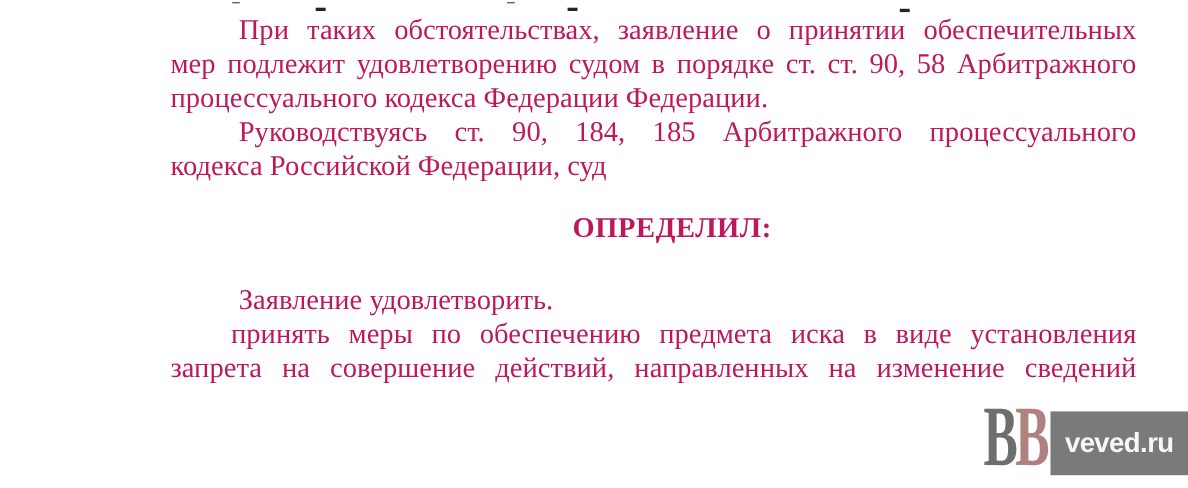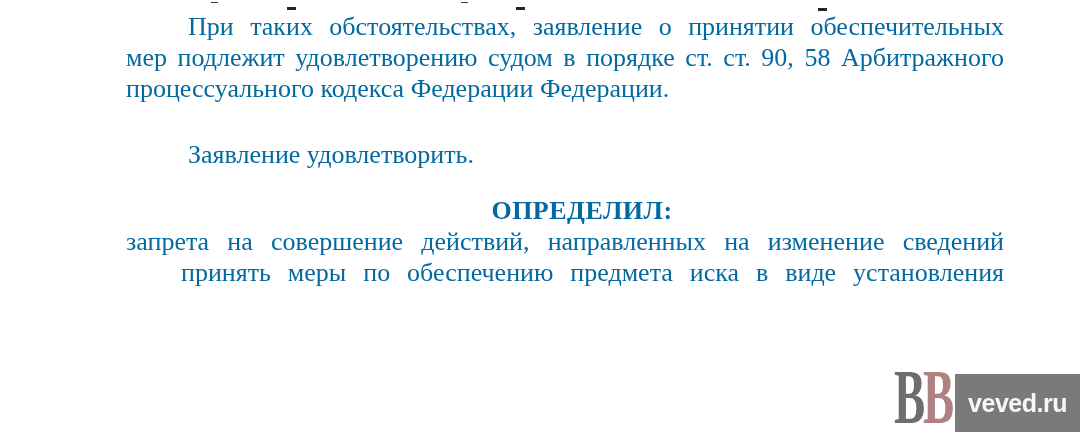--- a/index.html
+++ b/index.html
@@ -52,28 +52,30 @@
     font-size:25px; letter-spacing:-0.5px;
   }
 </style>
 </head>
 <body>
 
 <div class="page">
 
   <div class="fragments"></div>
 
-  <div class="textblock" id="textblock" style="color: #0369a1;">
+  <div class="textblock" id="textblock" style="color: #be185d; margin-left: 29px;">
       <div class="line indent justify">При таких обстоятельствах, заявление о принятии обеспечительных</div>
       <div class="line justify">мер подлежит удовлетворению судом в порядке ст. ст. 90, 58 Арбитражного</div>
       <div class="line">процессуального кодекса Федерации Федерации.</div>
+      <div class="line indent justify">Руководствуясь ст. 90, 184, 185 Арбитражного процессуального</div>
+      <div class="line">кодекса Российской Федерации, суд</div>
+      <div class="line heading">ОПРЕДЕЛИЛ:</div>
       <div class="line indent gap">Заявление удовлетворить.</div>
-      <div class="line heading">ОПРЕДЕЛИЛ:</div>
+      <div class="line indent-sm justify">принять меры по обеспечению предмета иска в виде установления</div>
       <div class="line justify">запрета на совершение действий, направленных на изменение сведений</div>
-      <div class="line indent-sm justify">принять меры по обеспечению предмета иска в виде установления</div>
     </div>
 
   <span class="wm-b b1" style="color: rgb(110, 110, 110);">B</span>
   <span class="wm-b b2" style="color: rgb(176, 129, 129);">B</span>
   <div class="wm-box" style="background: rgb(122, 122, 122);">
     <span class="wm-site" style="color: rgb(247, 247, 247);">veved.ru</span>
   </div>
 
 </div>
 

